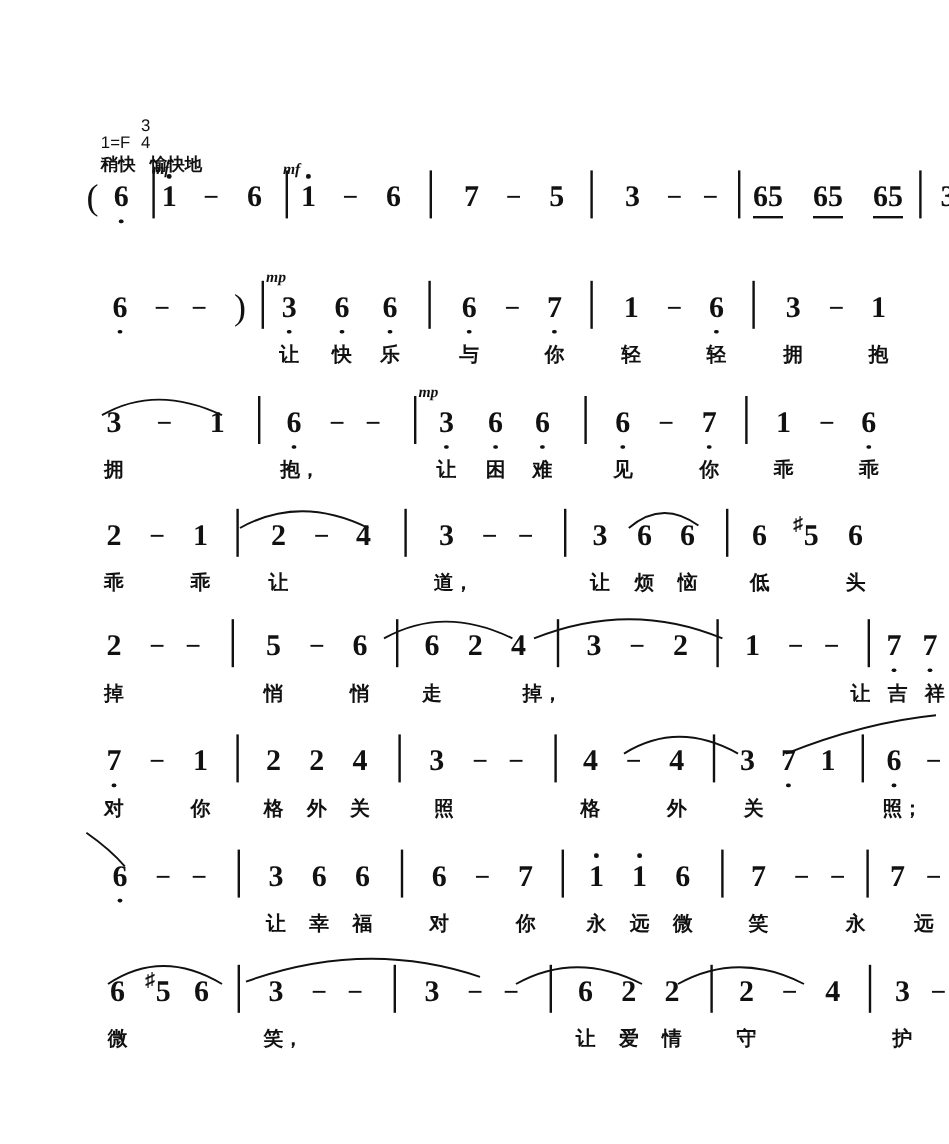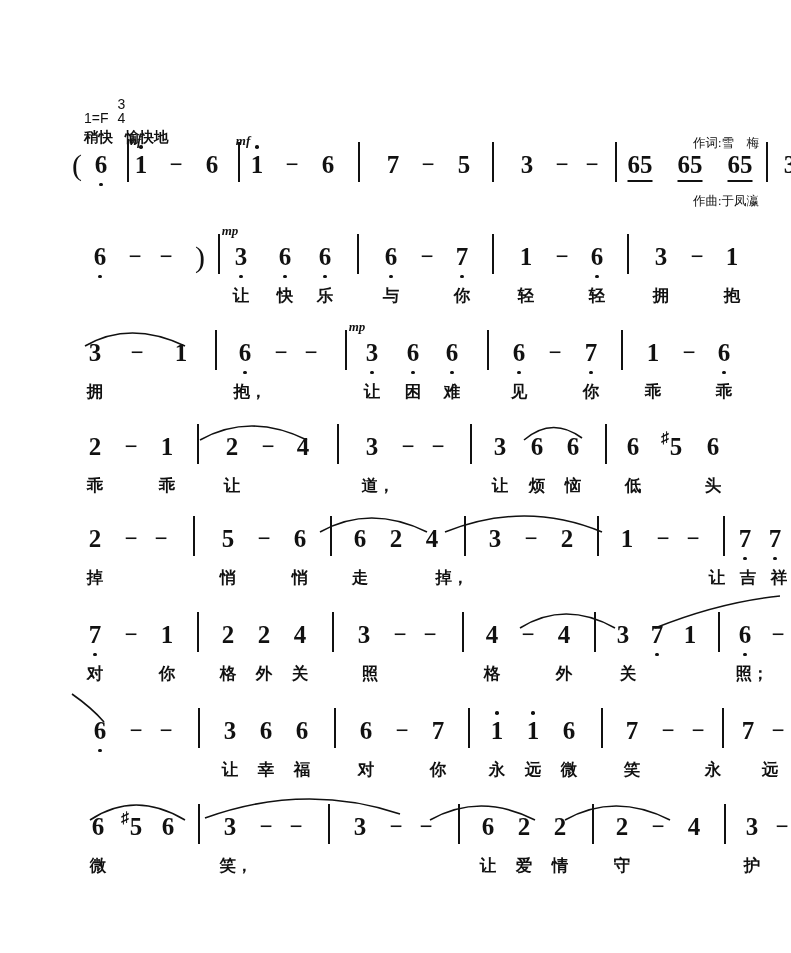--- a/index.html
+++ b/index.html
@@ -141,24 +141,20 @@
     transform:translateX(-50%);
     color:#111;
   }
 </style>
 </head>
 <body>
 
 <div class="sheet">
 
 
-  <div class="credits">
-    <div>作词:雪　梅</div>
-    <div>作曲:于凤瀛</div>
-  </div>
 
   <div class="keysig">
     <span class="kk">1=F</span>
     <span class="frac">
       <span class="num">3</span>
       <span class="den">4</span>
     </span>
   </div>
 
   <div class="tempo">

